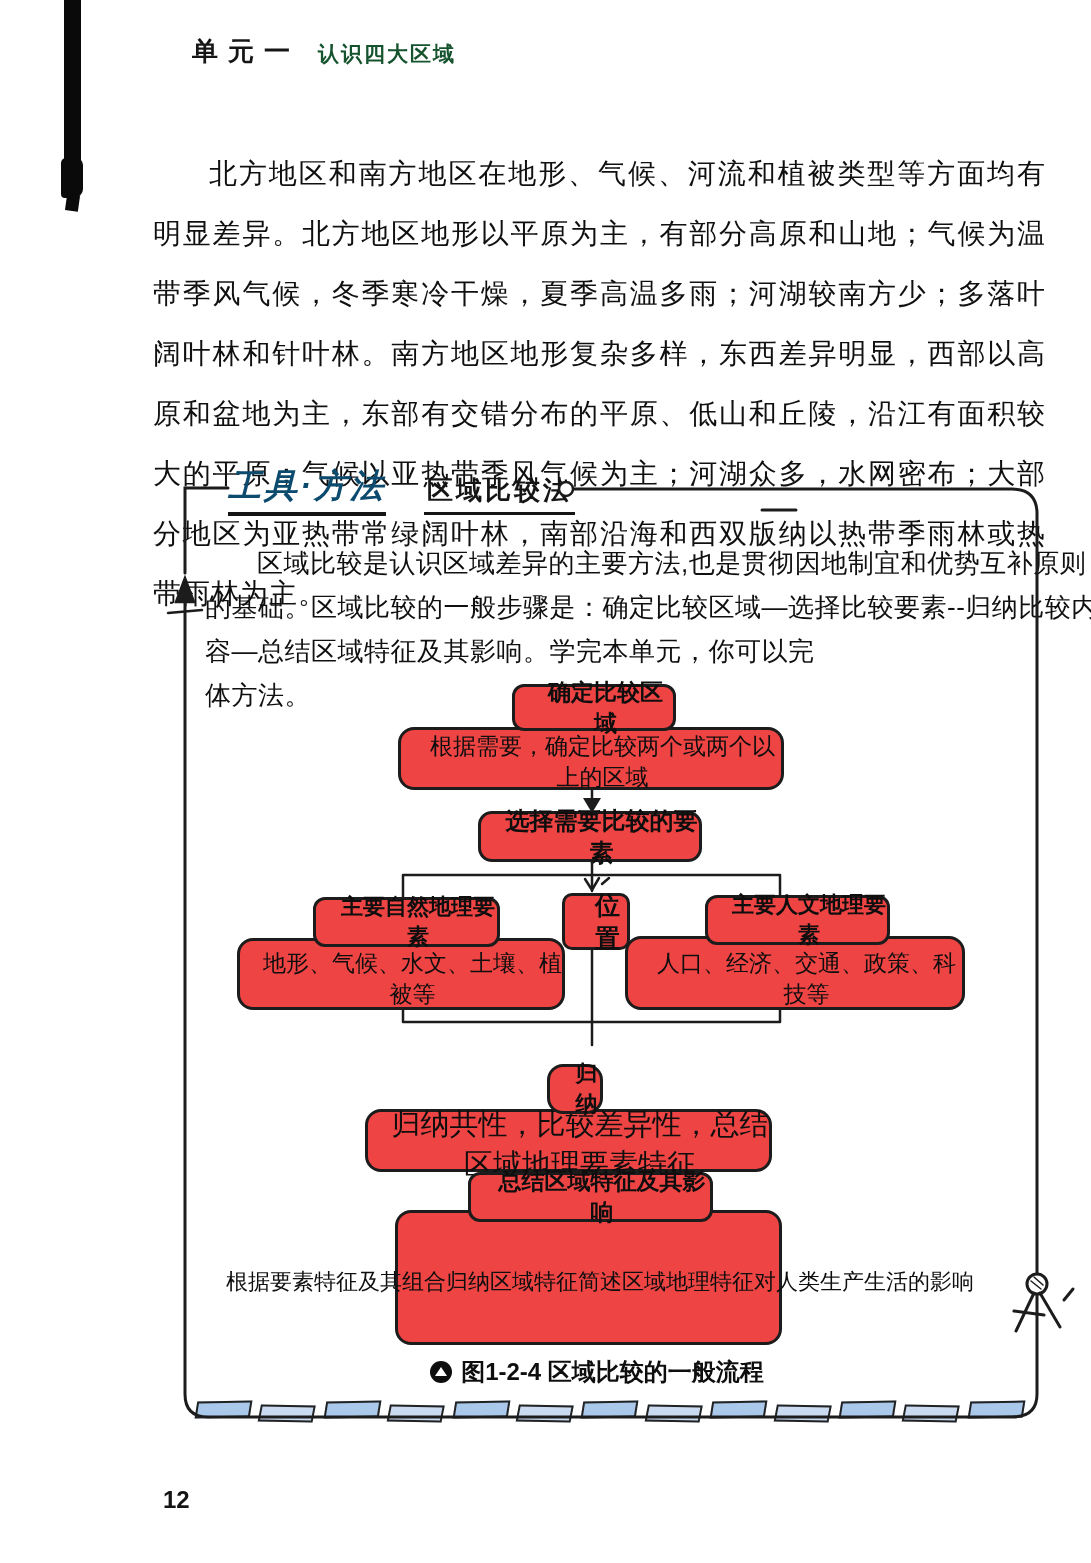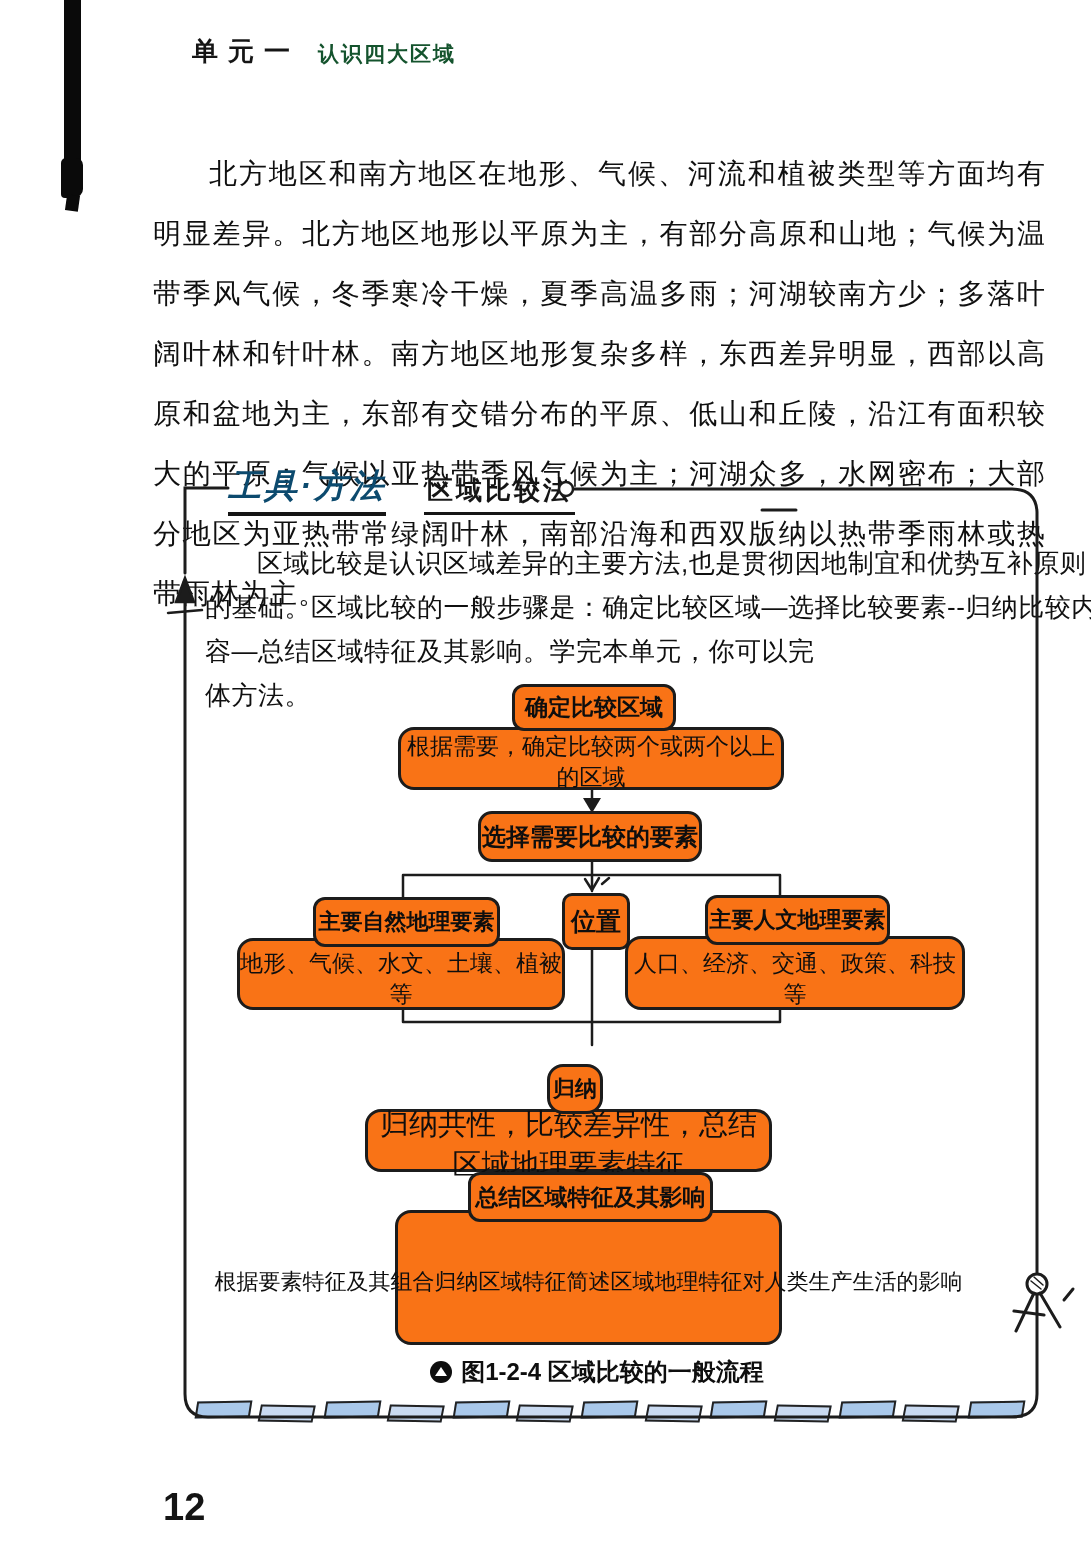--- a/index.html
+++ b/index.html
@@ -24,22 +24,22 @@
   .tool-heading{left:228px;top:464px;font-size:33px;font-weight:bold;font-style:italic;
     letter-spacing:3px;padding-bottom:3px;border-bottom:4px solid #151515;color:#0c4a6e;}
   .tool-subheading{left:424px;top:473px;font-size:26px;font-weight:bold;letter-spacing:3px;
     padding:0 3px 4px 3px;border-bottom:3px solid #151515;color:#151515;}
   
   .tool-body{left:205px;top:541px;width:818px;font-size:26px;line-height:44px;color:#101010;letter-spacing:0.5px;}
   .tool-body .ln{white-space:nowrap;}
   .tool-body .ln1{padding-left:52px;}
   .tool-body .ln3{display:flex;justify-content:space-between;flex-direction:column;}
   
-  .fbox{position:absolute;background:#f97316;border:3px solid var(--ink);display:flex;
-    align-items:center;justify-content:center;text-align:center;color:#0e0e0e;box-sizing:border-box;}
+  .fbox{position:absolute;background:#ef4444;border:3px solid var(--ink);display:flex;
+    align-items:center;justify-content:center;text-align:center;color:#0e0e0e;box-sizing:border-box;padding-left:23px;}
   .ftitle{border-radius:12px;font-weight:bold;z-index:3;}
   .fcontent{border-radius:16px;z-index:2;}
   .b-step1t{left:512px;top:684px;width:164px;height:47px;font-size:23px;}
   .b-step1c{left:398px;top:727px;width:386px;height:63px;font-size:23px;padding-top:6px;}
   .b-step2{left:478px;top:811px;width:224px;height:51px;font-size:24px;font-weight:600;border-radius:14px;}
   .b-natt{left:313px;top:897px;width:187px;height:50px;font-size:22px;}
   .b-natc{left:237px;top:938px;width:328px;height:72px;font-size:23px;padding-top:10px;}
   .b-pos{left:562px;top:893px;width:68px;height:57px;font-size:25px;border-radius:10px;font-weight:600;}
   .b-humt{left:705px;top:895px;width:185px;height:50px;font-size:22px;}
   .b-humc{left:625px;top:936px;width:340px;height:74px;font-size:23px;padding-top:12px;}
@@ -53,21 +53,21 @@
     gap:9px;font-size:24px;font-weight:bold;color:#0e0e0e;}
   .cap-icon{width:22px;height:22px;border-radius:50%;background:#0e0e0e;display:flex;
     align-items:center;justify-content:center;flex:0 0 auto;}
   .cap-icon .tri{width:0;height:0;border-left:6px solid transparent;border-right:6px solid transparent;
     border-bottom:9px solid #ffffff;margin-top:-2px;}
   
   .dash-row{left:196px;top:1401px;width:828px;display:flex;justify-content:space-between;z-index:0;}
   .bdash{width:55px;height:17px;background:var(--dash-blue);border:2px solid #222;
     transform:skewX(-10deg) rotate(-1deg);box-sizing:border-box;}
   .bdash.alt{background:var(--dash-blue-light);transform:skewX(-10deg) rotate(1deg) translateY(4px);}
-  .page-number{left:163px;top:1486px;font-size:38px;font-weight:600;color:#141414;}
+  .page-number{left:163px;top:1486px;font-size:24px;font-weight:600;color:#141414;}
   svg.layer{position:absolute;left:0;top:0;z-index:1;pointer-events:none;}
 </style>
 </head>
 <body style="--ink: #1c1c1c; --dash-blue: #a9c8ea; --dash-blue-light: #c9daf1;">
 
 <div class="abs scan-bar"></div>
 <div class="abs scan-blob"></div>
 <div class="abs scan-blob2"></div>
 
 <div class="abs unit-label">单元一</div>

